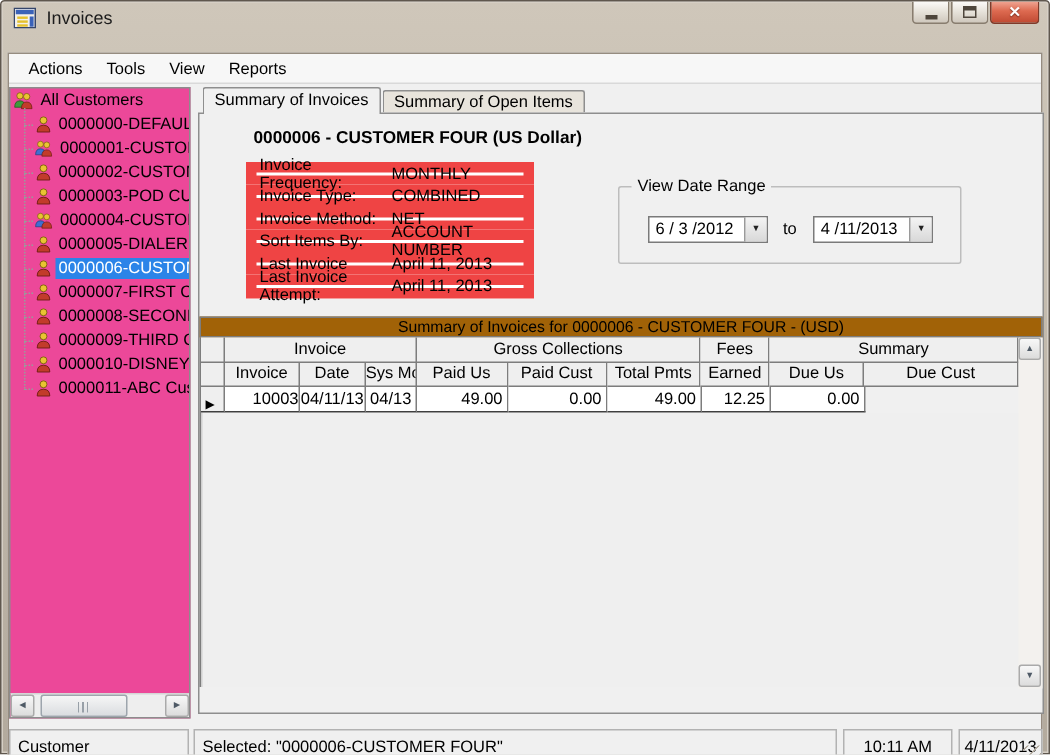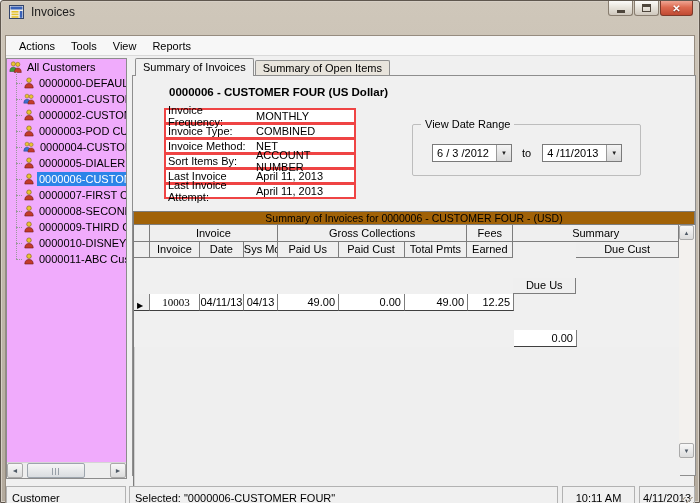--- a/index.html
+++ b/index.html
@@ -19,21 +19,21 @@
   .cbtn.close{width:33px; background:linear-gradient(#f0a593,#dd6a50 45%,#c04a33); border-color:#7e3a2a;}
   .glyph-min{width:8px; height:3px; background:#4e463c; margin-top:6px;}
   .glyph-max{width:9px; height:8px; border:1px solid #4e463c; border-top:3px solid #4e463c;}
   .glyph-x::after{content:"✕"; color:#fff; font-size:10px; font-weight:bold; text-shadow:0 1px 1px #6e281a;}
   
   .client{position:relative; width:690px; height:475px; background:var(--formbg); border:1px solid #96old;
           border:1px solid #968c80;}
   .menubar{position:absolute; left:0; top:0; width:688px; height:20px; background:#f7f7f7; border-bottom:1px solid #d9d9d9; display:flex; align-items:center; padding-left:5px;}
   .menu-item{padding:2px 8px; cursor:default;}
   
-  .tree{position:absolute; left:0; top:22px; width:121px; height:421px; background:#f0abfc; border:1px solid #8c8c8c; overflow:hidden;}
+  .tree{position:absolute; left:0; top:22px; width:121px; height:421px; background:#ec4899; border:1px solid #8c8c8c; overflow:hidden;}
   .trow{display:flex; align-items:center; height:16px; white-space:nowrap;}
   .trow.root{padding-left:2px;}
   .tlabel{padding:1px 2px; margin-left:2px;}
   .tlabel.sel{background:var(--sel); color:#fff;}
   .tchildren{margin-left:9px; position:relative;}
   .tchildren::before{content:""; position:absolute; left:0; top:-3px; bottom:8px; border-left:1px dotted #9a9a9a;}
   .trow.child{position:relative; padding-left:7px;}
   .trow.child::before{content:""; position:absolute; left:0; top:8px; width:6px; border-top:1px dotted #9a9a9a;}
   .ticon{flex:0 0 auto; display:flex;}
   
@@ -47,21 +47,21 @@
   .hspacer{flex:1;}
   
   .tabctrl{position:absolute; left:126px; top:21px; width:564px; height:419px;}
   .tabs{display:flex; align-items:flex-end; height:18px; padding-left:3px;}
   .tab{border:1px solid #8e8e8e; border-bottom:none; border-radius:2px 2px 0 0; background:#e8e4dc; height:15px; line-height:14px; padding:0 7px; margin-right:1px;}
   .tab.active{height:18px; line-height:17px; background:var(--formbg); position:relative; z-index:2; margin-bottom:-1px;}
   .page{position:absolute; left:0; top:18px; width:564px; height:401px; border:1px solid #8e8e8e; background:var(--formbg);}
   .heading{position:absolute; left:36px; top:10px; font-weight:bold; font-size:11.5px;}
   
   .info{position:absolute; left:31px; top:32px; width:192px;}
-  .irow{display:flex; align-items:center; height:16px; border:2px solid #ef4444; margin-top:-1px; background:#fff; padding-left:2px;}
+  .irow{display:flex; align-items:center; height:16px; border:7px solid #ef4444; margin-top:-1px; background:#fff; padding-left:2px;}
   .irow:first-child{margin-top:0;}
   .ilabel{flex:0 0 88px;}
   
   .daterange{position:absolute; left:279px; top:48px; width:229px; height:52px; border:1px solid #bdbdbd; border-radius:2px;}
   .drlegend{position:absolute; left:8px; top:-7px; background:var(--formbg); padding:0 4px;}
   .drrow{position:absolute; left:0; top:19px; width:100%; display:flex; align-items:center;}
   .combo{width:80px; height:18px; border:1px solid #7a7a7a; background:#fff; display:flex; margin-left:19px;}
   .combo.to2{margin-left:11px;}
   .combo .cval{flex:1; padding:2px 0 12px 4px; overflow:hidden; white-space:nowrap;}
   .combo .dd{flex:0 0 15px; border-left:1px solid #9a9a9a; background:linear-gradient(#f4f4f4,#d8d8d8); display:flex; align-items:center; justify-content:center;}
@@ -72,23 +72,23 @@
   .gcaption{width:562px; height:14px; border:1px solid var(--gline); background:#a16207; text-align:center; line-height:12px; font-size:10.5px;}
   .gtable{width:546px; border-left:1px solid var(--gline);}
   .grow{display:flex;}
   .gc{border-right:1px solid var(--gline); border-bottom:1px solid var(--gline); text-align:center; overflow:hidden; white-space:nowrap;}
   .ghead .gc{background:#efefef; height:17px; line-height:16px;}
   .gcols .gc{background:#efefef; height:16px; line-height:15px;}
   .gdata .gc{background:#fff; height:17px; line-height:16px; border-bottom:1px solid #3f3f3f;}
   .gdata .gc.selcell{background:#efefef; position:relative;}
   .gdata .gc.selcell::after{content:"▶"; font-size:8px; color:#000; position:absolute; left:3px; top:4px;}
   .w-sel{width:16px;} .w0{width:50px;} .w1{width:44px;} .w2{width:34px;} .w3{width:61px;} .w4{width:66px;}
-  .w5{width:63px;} .w6{width:46px;} .w7{width:63px;margin-top:36px;} .w8{width:103px;}
+  .w5{width:63px;} .w6{width:46px;} .w7{width:63px;} .w8{width:103px;}
   .g-invoice{width:128px;} .g-gross{width:190px;} .g-fees{width:46px;} .g-summary{width:166px;}
-  .al{text-align:center; padding-left:3px;font-family:Liberation Serif, serif;} .ar{text-align:right; padding-right:3px;}
+  .al{text-align:right; padding-left:3px;} .ar{text-align:right; padding-right:3px;}
   .gempty{width:546px; height:183px; background:#efefef; border-left:1px solid #d0d0d0;}
   .vscroll{position:absolute; right:0; top:14px; bottom:0; width:16px; background:#f3f1ee;}
   .vbtn{position:absolute; left:0; width:15px; height:15px; border:1px solid #aaa; border-radius:2px; background:linear-gradient(#f8f8f8,#dcdcdc); display:flex; align-items:center; justify-content:center; color:#4f5a66;}
   .vbtn.up{top:0;} .vbtn.down{bottom:1px;}
   .vbtn.up::after{content:"▲"; font-size:6px;}
   .vbtn.down::after{content:"▼"; font-size:6px;}
   
   .statusbar{position:absolute; left:0; top:450px; width:688px; height:24px;}
   .spanel{position:absolute; top:0; height:23px; border:1px solid #b2b2b2; background:#f0f0f0; display:flex; align-items:center; padding-left:5px;}
   .sp1{left:0; width:120px;}

